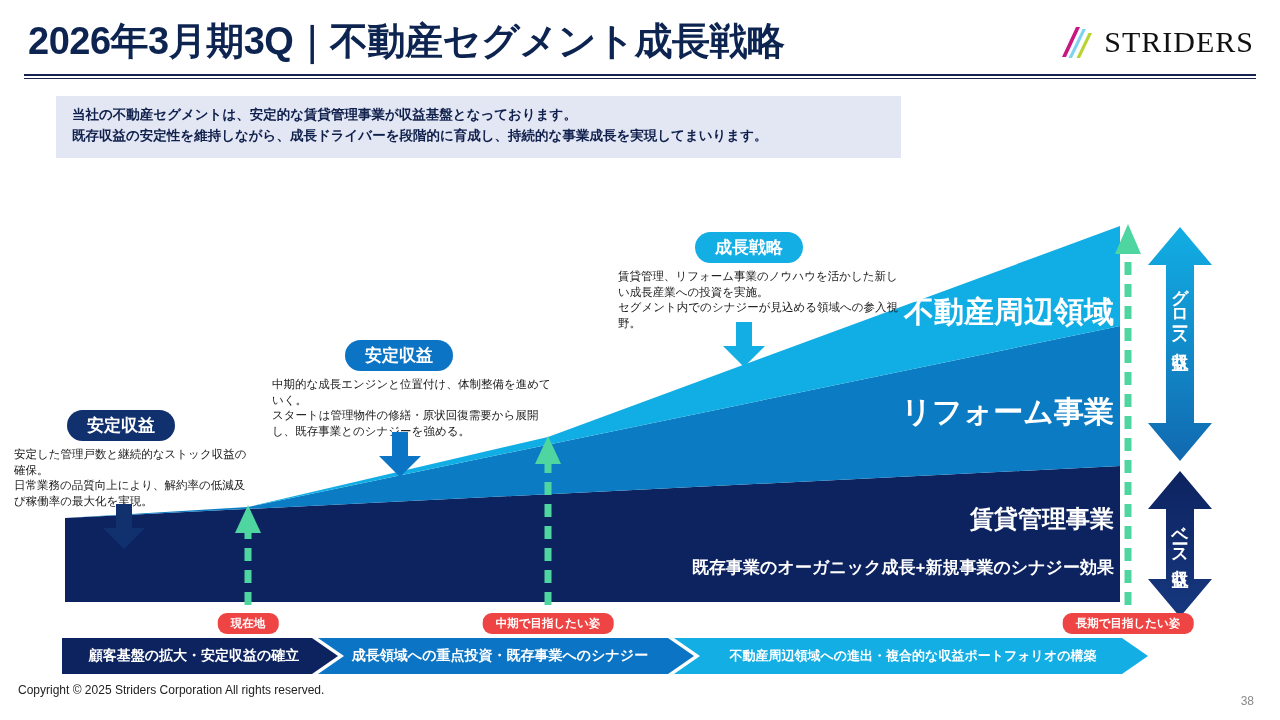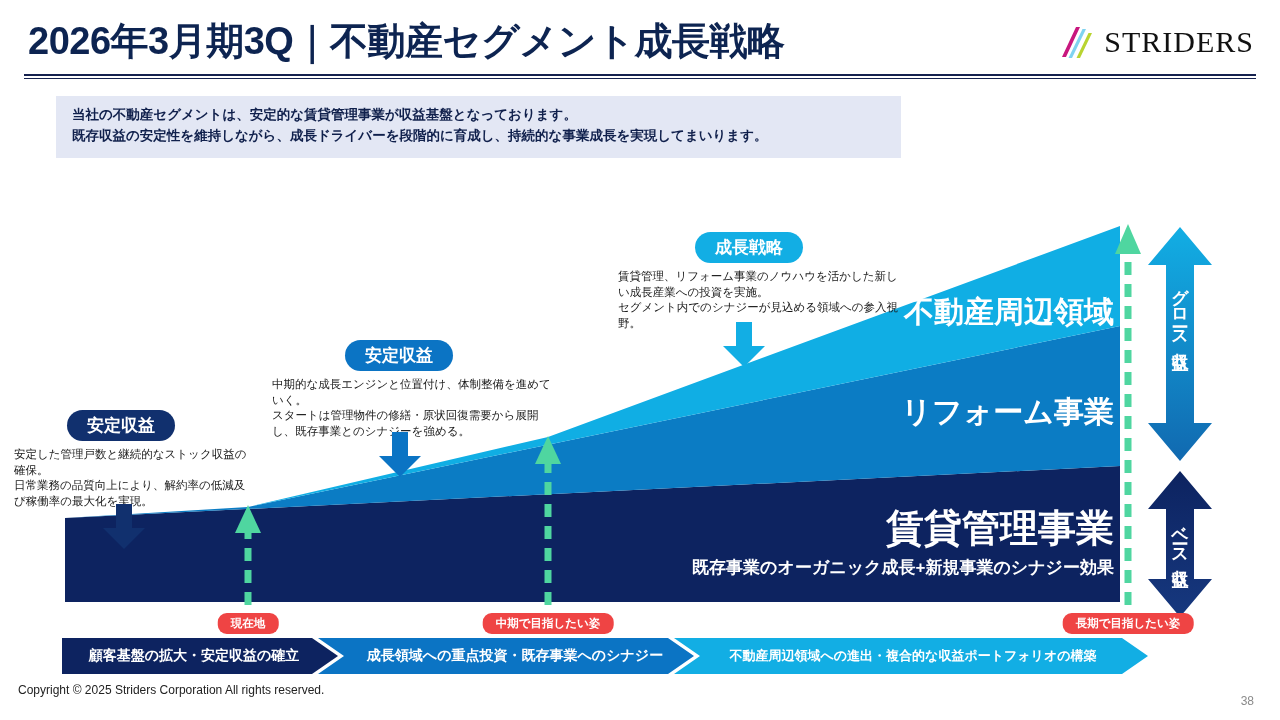--- a/index.html
+++ b/index.html
@@ -73,21 +73,21 @@
   
   .downarrow{position:absolute;}
 
   
   .area-label{
     position:absolute;color:#ffffff;font-weight:bold;white-space:nowrap;
     text-align:right;
   }
   .lbl-around{right:166px;top:292px;font-size:30px;}
   .lbl-reform{right:166px;top:392px;font-size:30px;}
-  .lbl-rental{right:166px;top:503px;font-size:38px;}
+  .lbl-rental{right:166px;top:503px;font-size:24px;}
   .lbl-organic{right:166px;top:556px;font-size:17px;}
 
   
   .right-arrows{position:absolute;left:1146px;top:225px;width:68px;height:395px;}
 
   
   .ms{
     position:absolute;background:#ef4444;color:#ffffff;border-radius:9px;
     font-size:11.5px;font-weight:bold;padding:4px 13px;white-space:nowrap;
     transform:translateX(-50%);line-height:1.1;
@@ -234,20 +234,20 @@
   <div class="ms ms2">中期で目指したい姿</div>
   <div class="ms ms3">長期で目指したい姿</div>
 
   <div class="chevrons">
     <svg width="1280" height="40" viewBox="0 0 1280 40">
       <polygon points="62,2 312,2 338,20 312,38 62,38" fill="#0d2360"></polygon>
       <polygon points="318,2 668,2 694,20 668,38 318,38 344,20" fill="#0b74c4"></polygon>
       <polygon points="674,2 1122,2 1148,20 1122,38 674,38 700,20" fill="#12aee4"></polygon>
     </svg>
     <div class="chev-text" style="left:194px;top:20px;">顧客基盤の拡大・安定収益の確立</div>
-    <div class="chev-text" style="left:500px;top:20px;margin-left:15px;">成長領域への重点投資・既存事業へのシナジー</div>
+    <div class="chev-text" style="left:500px;top:20px;">成長領域への重点投資・既存事業へのシナジー</div>
     <div class="chev-text small" style="left:913px;top:20px;">不動産周辺領域への進出・複合的な収益ポートフォリオの構築</div>
   </div>
 
   <div class="copyright">Copyright © 2025 Striders Corporation All rights reserved.</div>
   <div class="pageno">38</div>
 
 </div>
 
 </body></html>

